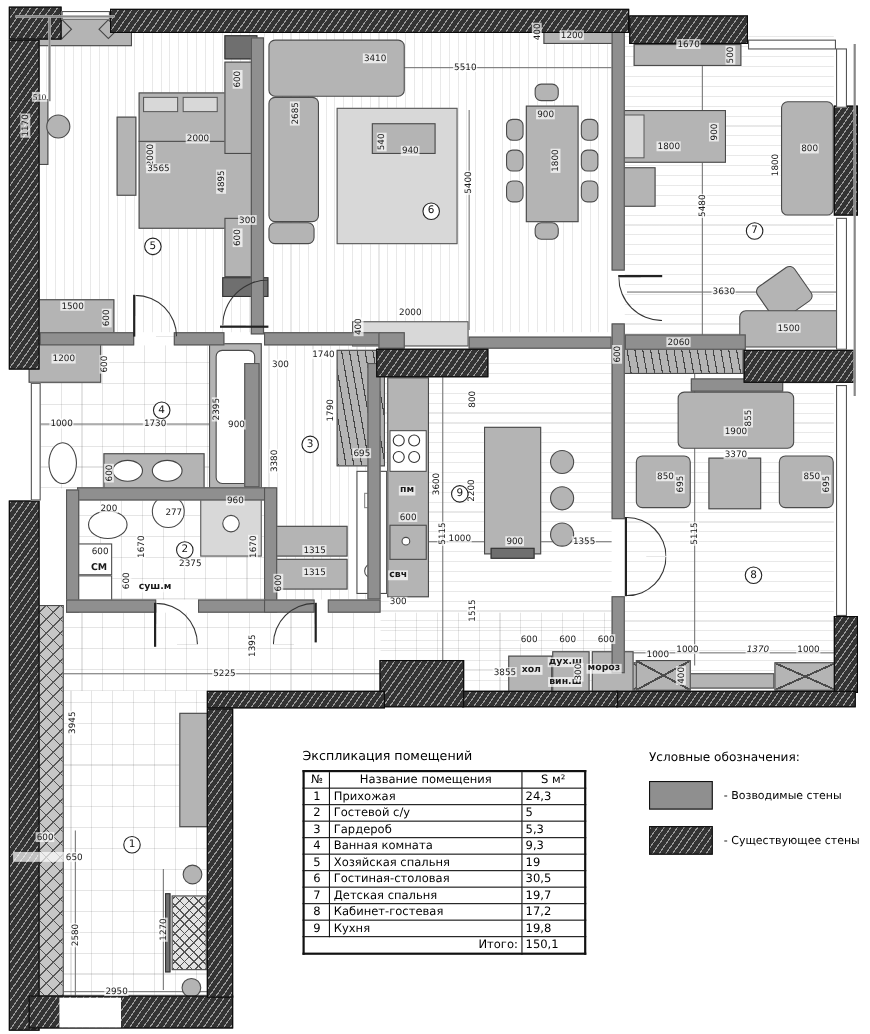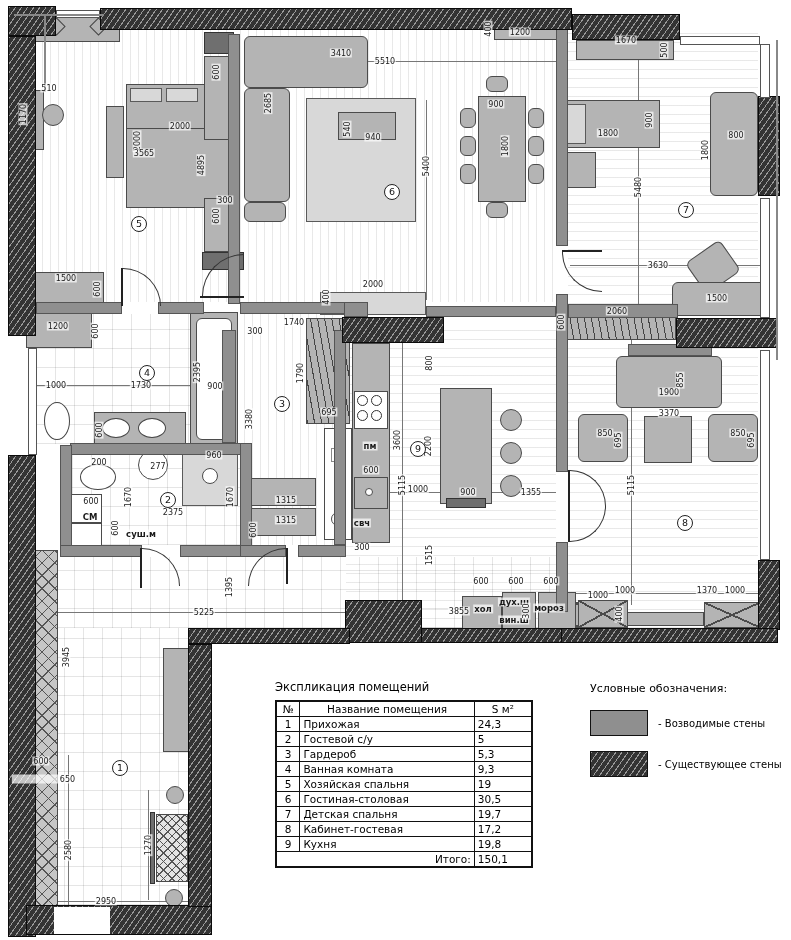--- a/index.html
+++ b/index.html
@@ -270,36 +270,36 @@
     <div class="arc tl" style="left:202px;top:254px;width:42px;height:42px;"></div>
     <div class="leaf" style="left:562px;top:250px;width:40px;height:2px;"></div>
     <div class="arc bl" style="left:562px;top:252px;width:40px;height:40px;"></div>
     <div class="leaf" style="left:568px;top:470px;width:2px;height:72px;"></div>
     <div class="arc tr" style="left:570px;top:470px;width:36px;height:36px;"></div>
     <div class="arc br" style="left:570px;top:506px;width:36px;height:36px;"></div>
     <div class="leaf" style="left:140px;top:548px;width:2px;height:40px;"></div>
     <div class="arc tr" style="left:142px;top:548px;width:38px;height:38px;"></div>
     <div class="leaf" style="left:286px;top:548px;width:2px;height:36px;"></div>
     <div class="arc tl" style="left:248px;top:548px;width:38px;height:38px;"></div>
-  <span class="dim" style="left: 49px; top: 88px;">510</span>
+  <span class="dim" style="left: 36px; top: 88px; font-family: Liberation Serif, serif;">510</span>
       <span class="dim v" style="left: 23px; top: 114px;">1170</span>
       <span class="dim v" style="left: 216px; top: 72px;">600</span>
       <span class="dim" style="left: 180px; top: 126px;">2000</span>
       <span class="dim v" style="left: 137px; top: 141px;">2000</span>
       <span class="dim" style="left: 144px; top: 153px;">3565</span>
       <span class="dim v" style="left: 201px; top: 165px;">4895</span>
       <span class="dim" style="left: 225px; top: 200px;">300</span>
       <span class="dim v" style="left: 216px; top: 216px;">600</span>
       <span class="dim" style="left: 66px; top: 278px;">1500</span>
       <span class="dim v" style="left: 97px; top: 289px;">600</span>
       <span class="dim" style="left: 58px; top: 326px;">1200</span>
       <span class="dim v" style="left: 95px; top: 331px;">600</span>
       <span class="dim v" style="left: 268px; top: 103px;">2685</span>
       <span class="dim" style="left: 341px; top: 53px;">3410</span>
-      <span class="dim" style="left: 385px; top: 61px;">5510</span>
+      <span class="dim" style="left: 423px; top: 61px;">5510</span>
       <span class="dim v" style="left: 488px; top: 29px;">400</span>
       <span class="dim" style="left: 520px; top: 32px;">1200</span>
       <span class="dim v" style="left: 347px; top: 129px;">540</span>
       <span class="dim" style="left: 373px; top: 137px;">940</span>
       <span class="dim v" style="left: 426px; top: 166px;">5400</span>
       <span class="dim" style="left: 496px; top: 104px;">900</span>
       <span class="dim v" style="left: 505px; top: 146px;">1800</span>
       <span class="dim" style="left: 626px; top: 40px;">1670</span>
       <span class="dim v" style="left: 664px; top: 50px;">500</span>
       <span class="dim" style="left: 608px; top: 133px;">1800</span>
@@ -313,21 +313,21 @@
       <span class="dim v" style="left: 561px; top: 322px;">600</span>
       <span class="dim" style="left: 669px; top: 392px;">1900</span>
       <span class="dim v" style="left: 680px; top: 380px;">855</span>
       <span class="dim" style="left: 669px; top: 413px;">3370</span>
       <span class="dim" style="left: 605px; top: 433px;">850</span>
       <span class="dim v" style="left: 618px; top: 440px;">695</span>
       <span class="dim" style="left: 738px; top: 433px;">850</span>
       <span class="dim v" style="left: 751px; top: 440px;">695</span>
       <span class="dim v" style="left: 631px; top: 485px;">5115</span>
       <span class="dim" style="left: 625px; top: 590px;">1000</span>
-      <span class="dim" style="left: 707px; top: 590px;">1370</span>
+      <span class="dim" style="left: 689px; top: 590px; font-style: italic;">1370</span>
       <span class="dim" style="left: 735px; top: 590px;">1000</span>
       <span class="dim v" style="left: 619px; top: 614px;">400</span>
       <span class="dim" style="left: 56px; top: 385px;">1000</span>
       <span class="dim" style="left: 141px; top: 385px;">1730</span>
       <span class="dim v" style="left: 197px; top: 372px;">2395</span>
       <span class="dim" style="left: 215px; top: 386px;">900</span>
       <span class="dim v" style="left: 99px; top: 430px;">600</span>
       <span class="dim v" style="left: 249px; top: 419px;">3380</span>
       <span class="dim" style="left: 99px; top: 462px;">200</span>
       <span class="dim" style="left: 158px; top: 466px;">277</span>

